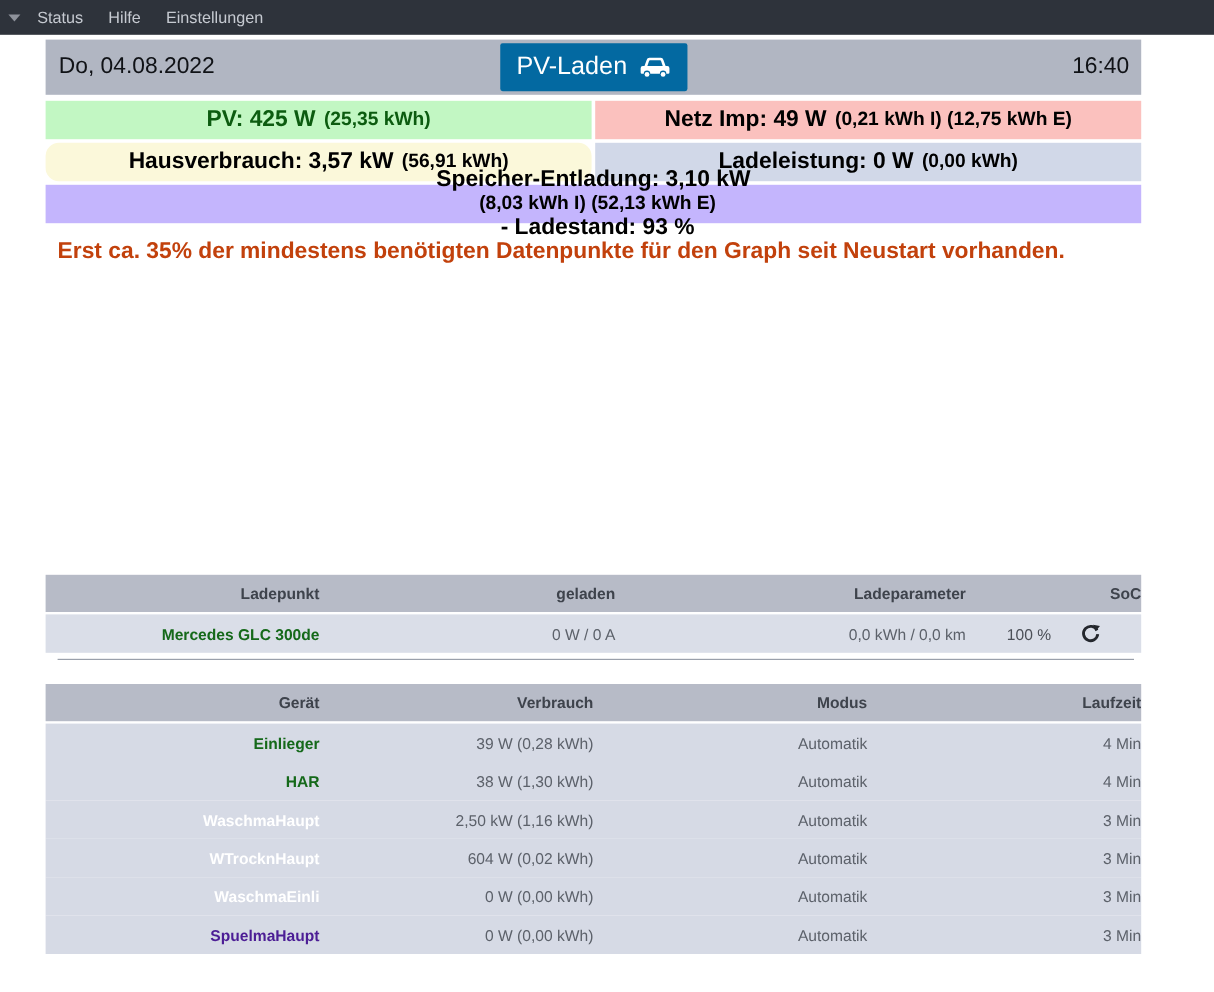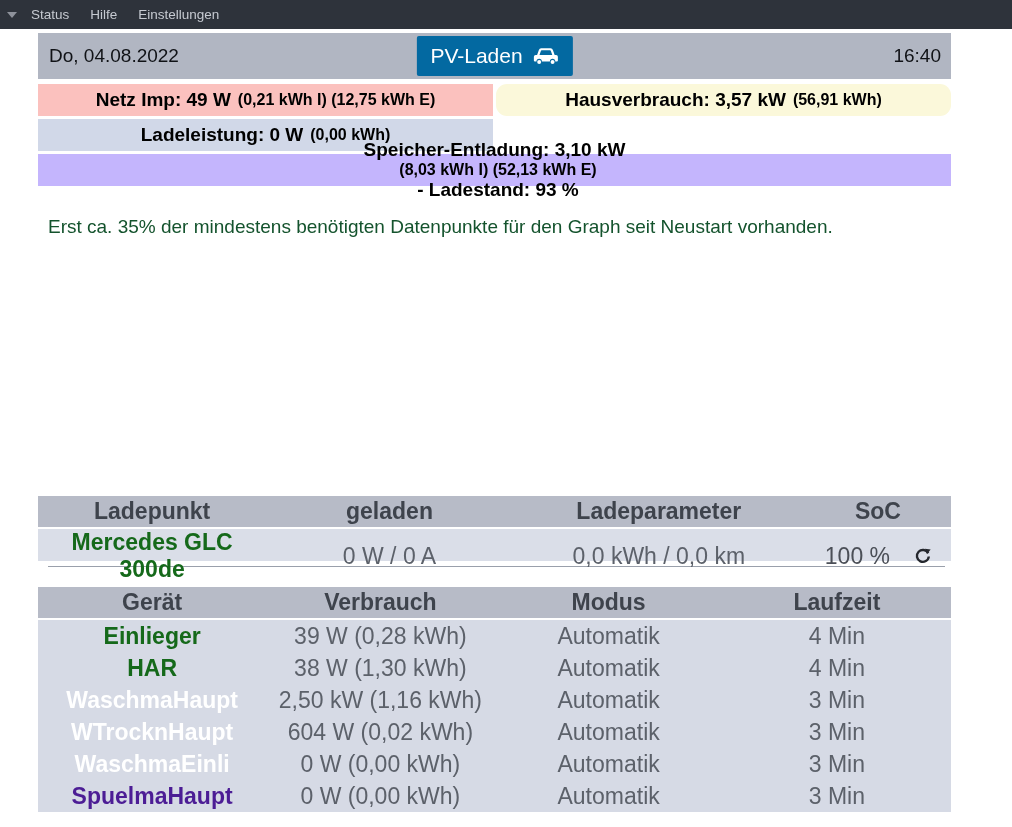--- a/index.html
+++ b/index.html
@@ -44,26 +44,26 @@
   }
   .stat {
     height:32px; display:flex; align-items:center; justify-content:center;
     font-weight:bold; white-space:nowrap; color:#000;
   }
   .stat .main, .stat .main2 { font-size:19px; }
   .stat .sub { font-size:16px; margin-left:7px; }
   .stat .main2 { margin-left:7px; }
   .stat.full { grid-column:1 / span 2; }
   
-  .notice { margin:30px 0 0 0; padding-left:10px; font-size:19px; color:#14532d; }
+  .notice { margin:13px 0 0 0; padding-left:10px; font-size:19px; color:#c2410c;font-weight:bold; }
   .graph-spacer { height:258px; }
   
   .trow {
-    display:grid; height:32px; align-items:center; text-align:center;
-    font-size:23px;
+    display:grid; height:32px; align-items:center; text-align:right;
+    font-size:13px;
   }
   .charging .trow { grid-template-columns:25% 27% 32% 16%; }
   .devices .trow  { grid-template-columns:25% 25% 25% 25%; }
   .thead { background:#b7bbc7; color:#3e434c; font-weight:bold; height:31px; margin-bottom:2px; }
   .thead > div { cursor:default; }
   .charging .tdata { background:#dadee8; color:#5c616a; }
   .devices  .tdata { background:#d6dae5; color:#5c616a; }
   .cell-name { font-weight:bold; }
   .soc-cell { display:flex; align-items:center; justify-content:center; gap:24px; color:#4b4f57; }
   .refresh-icon { cursor:pointer; display:inline-flex; }
@@ -92,20 +92,24 @@
             <path fill="#ffffff" d="M4.2 9 6 3.9A2.4 2.4 0 0 1 8.3 2.2h9.4A2.4 2.4 0 0 1 20 3.9L21.8 9h1.4a1.8 1.8 0 0 1 1.8 1.8v3.6a1 1 0 0 1-1 1h-1.6a2.7 2.7 0 0 0-5.4 0H9a2.7 2.7 0 0 0-5.4 0H2a1 1 0 0 1-1-1v-3.6A1.8 1.8 0 0 1 2.8 9h1.4zm2.4 0h12.8l-1.4-4.1a.9.9 0 0 0-.8-.6H8.8a.9.9 0 0 0-.8.6L6.6 9z"></path>
             <circle fill="#ffffff" cx="6.3" cy="16" r="2"></circle>
             <circle fill="#ffffff" cx="19.7" cy="16" r="2"></circle>
           </svg>
         </span>
       </button>
       <span class="time">16:40</span>
     </div>
 
     <div class="stats-grid">
+      <div class="stat" style="background-color: rgb(194, 247, 195);">
+        <span class="main" style="color: rgb(12, 92, 16);">PV: 425 W</span>
+        <span class="sub" style="color: rgb(12, 92, 16);">(25,35 kWh)</span>
+      </div>
       <div class="stat" style="background-color: rgb(251, 193, 190);">
         <span class="main">Netz Imp: 49 W</span>
         <span class="sub">(0,21 kWh I) (12,75 kWh E)</span>
       </div>
       <div class="stat" style="background-color: rgb(251, 248, 218); border-radius: 11px;">
         <span class="main">Hausverbrauch: 3,57 kW</span>
         <span class="sub">(56,91 kWh)</span>
       </div>
       <div class="stat" style="background-color: rgb(209, 216, 232);">
         <span class="main">Ladeleistung: 0 W</span>

